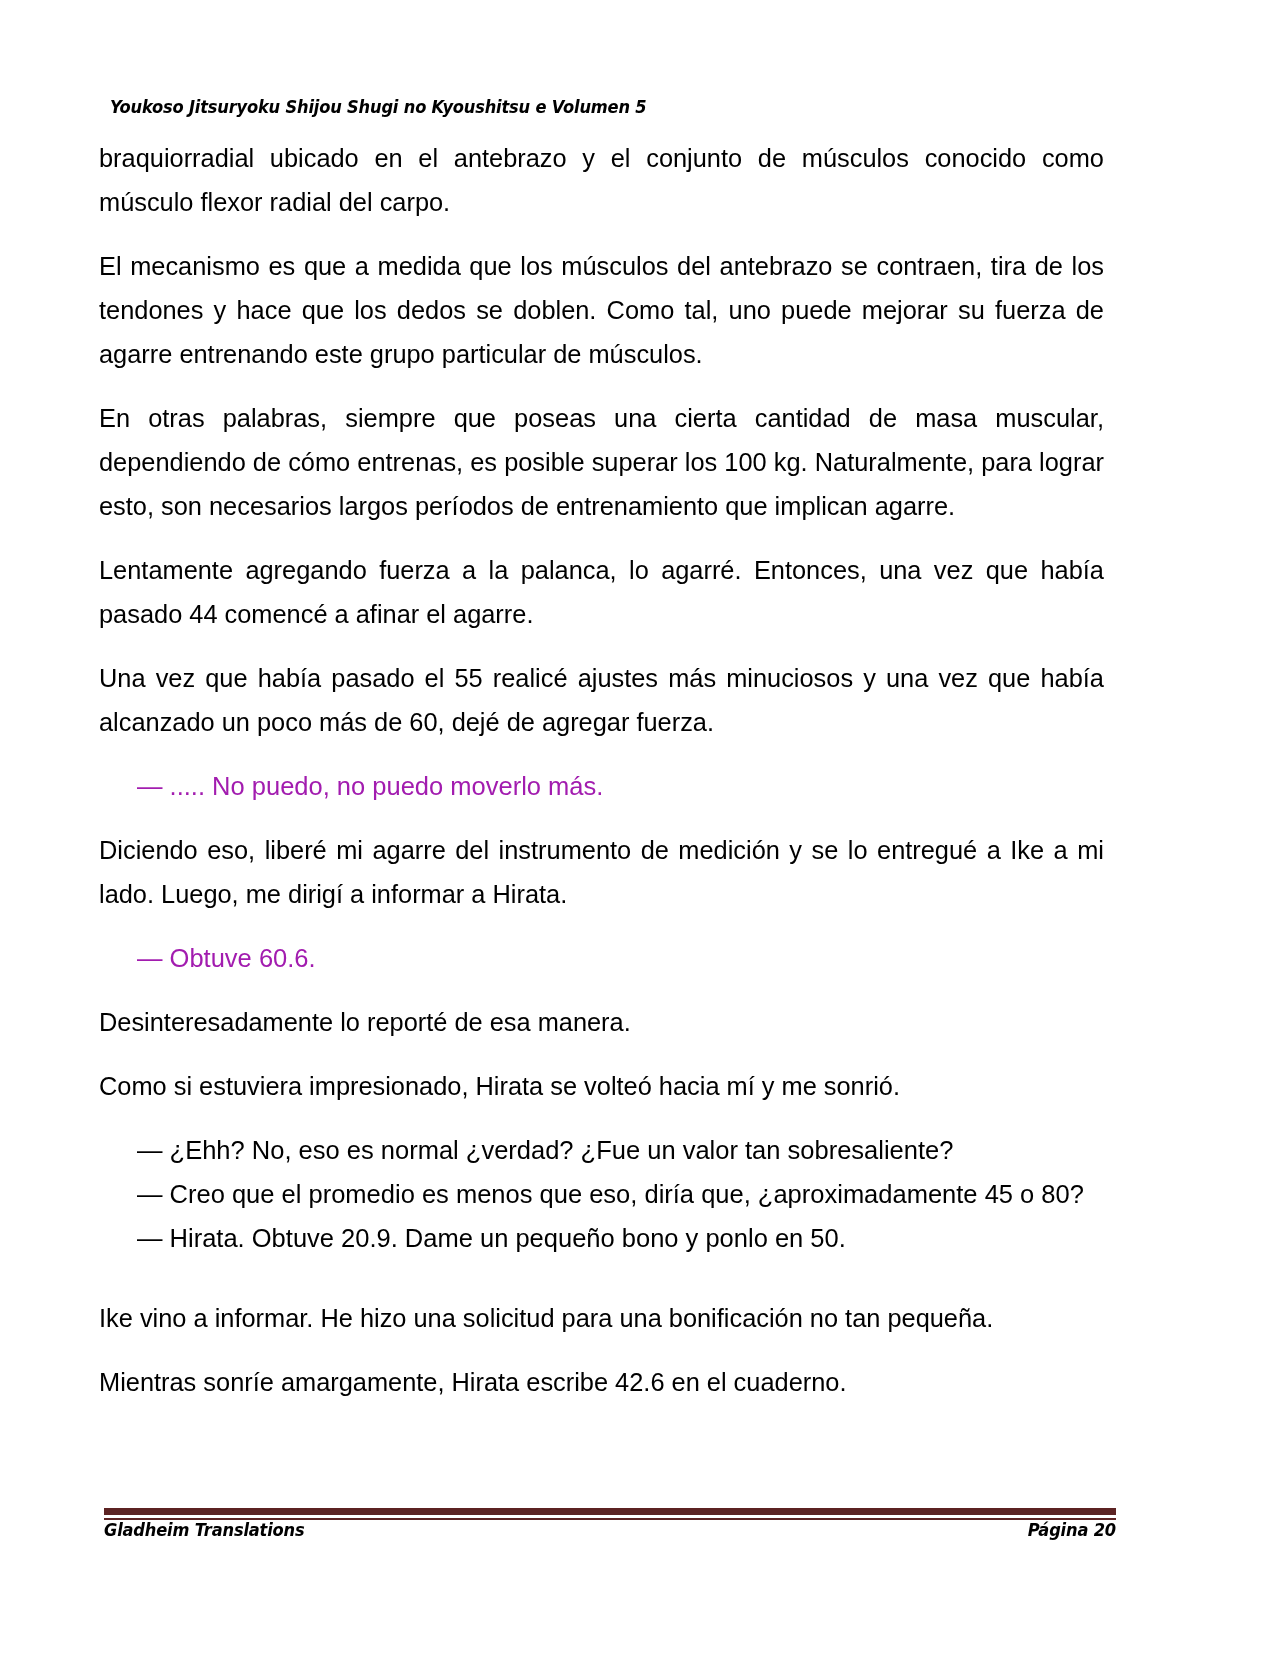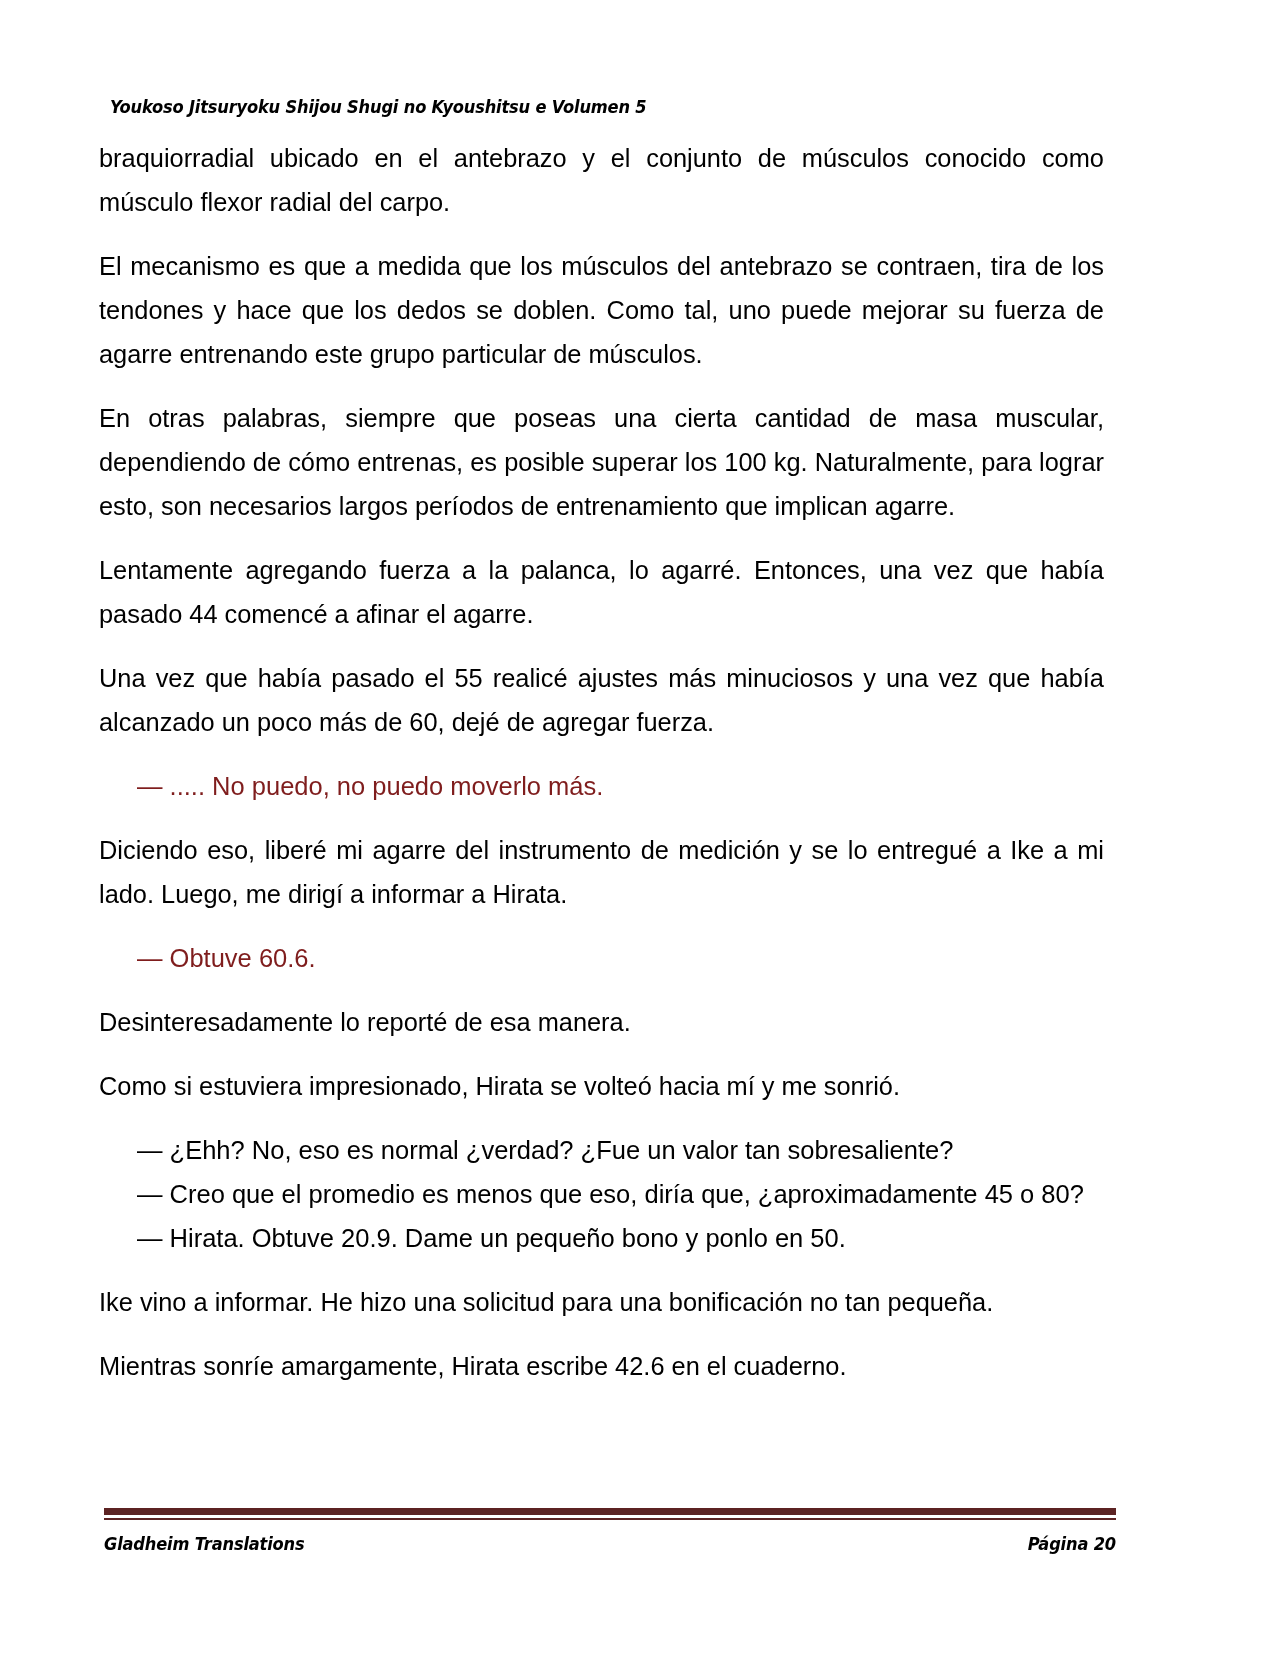--- a/index.html
+++ b/index.html
@@ -62,42 +62,42 @@
     line-height: 44px;
     text-align: justify;
     text-justify: inter-word;
     margin: 0 0 20px 0;
     color: #000000;
     transform: scaleX(0.995);
     transform-origin: left top;
   }
   .para:last-child { margin-bottom: 0; }
   .dialogue-group {
-    margin: 0 0 20px 0;
+    margin: 0 0 36px 0;
   }
   .dialogue-group .dialogue-line {
     font-family: "Liberation Sans", sans-serif;
     font-size: 25.5px;
     line-height: 44px;
     text-align: left;
     margin: 0;
     padding-left: 72px;
     text-indent: -34px;
     color: #000000;
   }
 
   .dialogue-single {
     font-family: "Liberation Sans", sans-serif;
     font-size: 25.5px;
     line-height: 44px;
     text-align: left;
     margin: 0 0 20px 0;
     padding-left: 72px;
     text-indent: -34px;
-    color: #7f1d1d;
+    color: #a21caf;
   }
 
   
   .page-footer {
     position: absolute;
     left: 104px;
     top: 1508px;
     width: 1012px;
   }
   .footer-rule-thick {
@@ -112,21 +112,21 @@
   }
   .footer-rule-thin {
     width: 100%;
     height: 2px;
     background: #5c2323;
   }
   .footer-row {
     display: flex;
     justify-content: space-between;
     align-items: baseline;
-    margin-top: 14px;
+    margin-top: 0;
   }
   .footer-left, .footer-right {
     font-family: "DejaVu Sans", sans-serif;
     font-weight: bold;
     font-style: italic;
     font-size: 17.5px;
     letter-spacing: -0.2px;
     white-space: nowrap;
     transform: scaleX(0.93);
     color: #000000;

